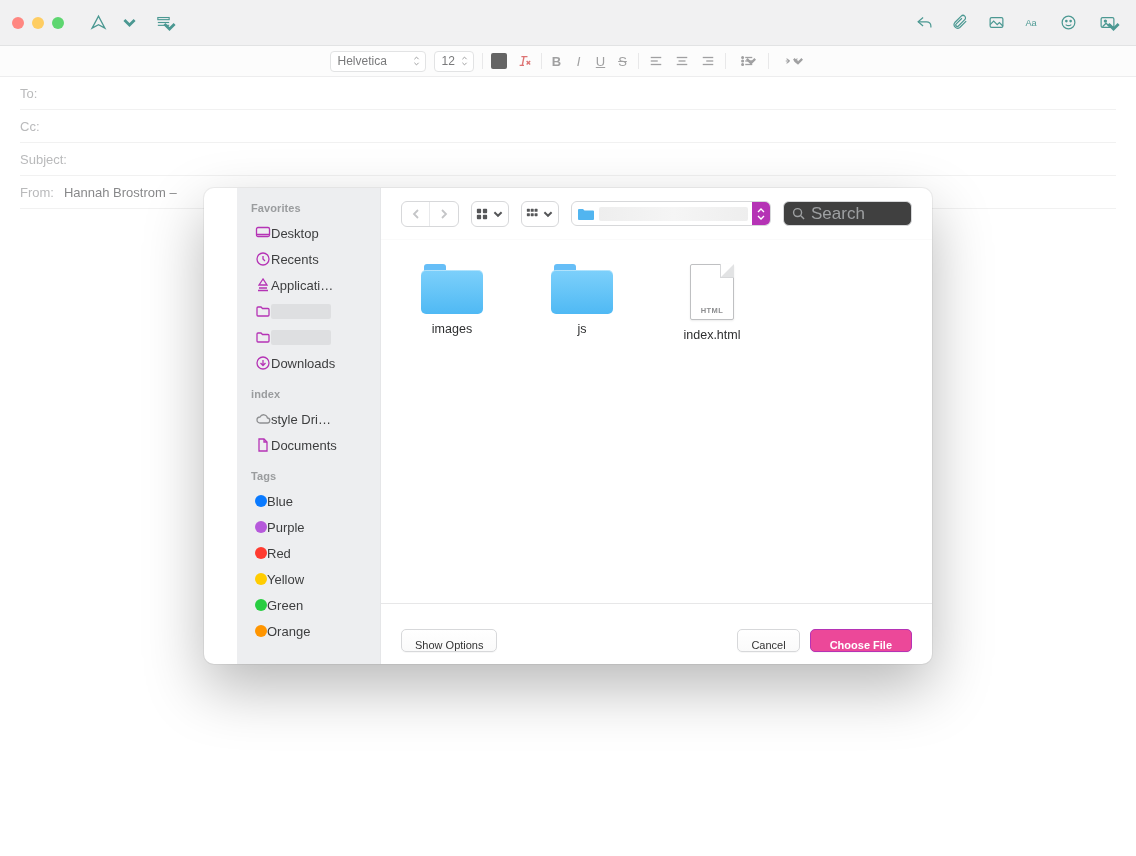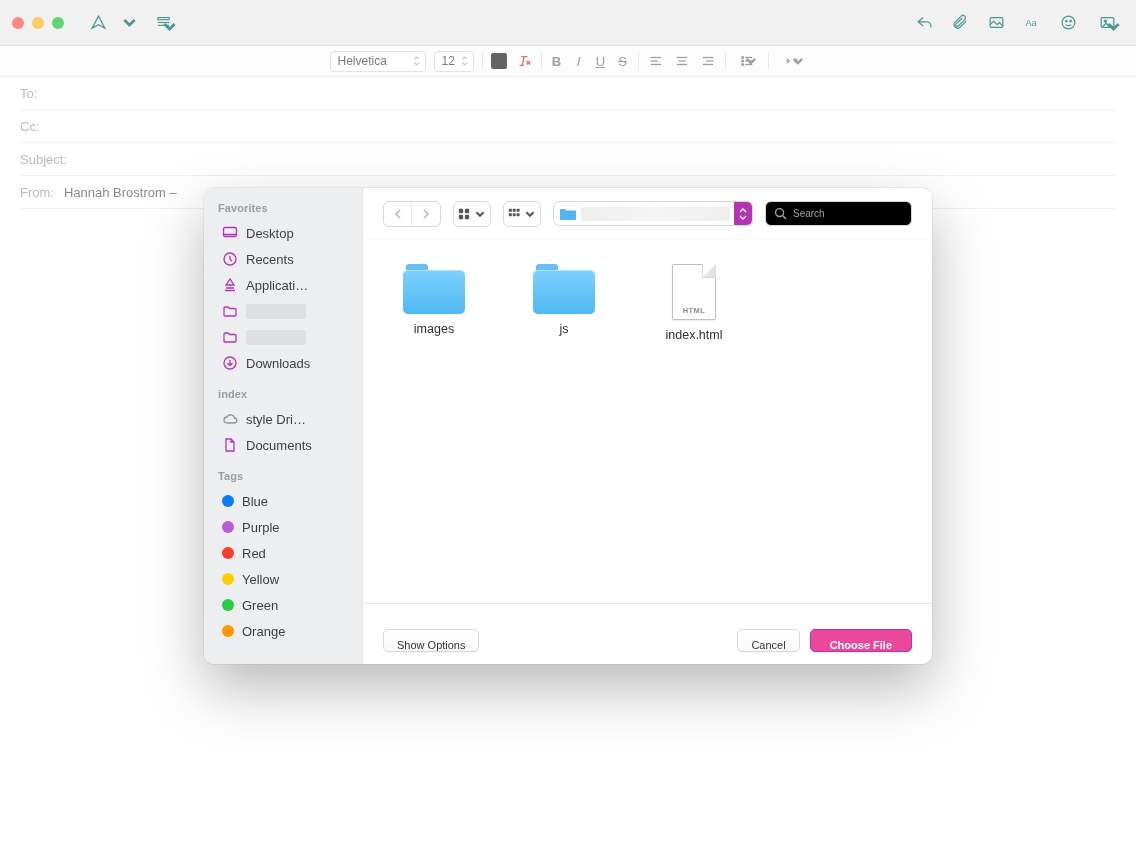--- a/index.html
+++ b/index.html
@@ -48,26 +48,27 @@
   
   .dim { position:absolute; inset:0; background:rgba(255,255,255,0.25); }
 
   
   .sheet {
     position:absolute; left:204px; top:188px; width:728px; height:476px;
     background:#fff; border-radius:10px; box-shadow:0 24px 60px rgba(0,0,0,0.28), 0 0 0 1px rgba(0,0,0,0.05);
     display:flex; overflow:hidden;
   }
   .sidebar {
-    width:159px; background:#edeef0; padding:14px 4px 4px 14px; overflow-y:auto; font-size:13px;
+    width:144px; background:#edeef0; padding:14px 4px 4px 14px; overflow-y:auto; font-size:13px;
     border-right:1px solid rgba(0,0,0,0.03);
+    margin-left:33px;
   }
   .sb-sect { margin-bottom:12px; }
   .sb-sect-hd { font-size:11px; font-weight:700; color:#9a9c9e; letter-spacing:0.1px; margin-bottom:6px; }
-  .sb-item { display:flex; align-items:center; gap:8px; height:26px; color:#3d3e3f; cursor:default; border-radius:5px; padding:0 4px; white-space:nowrap; overflow:hidden; text-overflow:ellipsis; }
+  .sb-item { display:flex; align-items:center; height:26px; color:#3d3e3f; cursor:default; border-radius:5px; padding:0 4px; white-space:nowrap; overflow:hidden; text-overflow:ellipsis; }
   .sb-item.redacted span.lbl { display:inline-block; width:60px; height:15px; background:#dedfe1; border-radius:2px; }
   .sb-ico { width:16px; height:16px; color:#b533b5; flex:none; }
   .sb-ico svg { width:16px; height:16px; display:block; }
   .tag-dot { width:12px; height:12px; border-radius:50%; flex:none; }
   .tag-dot.blue{background:#0a7aff;} .tag-dot.purple{background:#b659db;} .tag-dot.red{background:#ff3b30;}
   .tag-dot.yellow{background:#ffcc00;} .tag-dot.green{background:#28cd41;} .tag-dot.orange{background:#ff9500;}
 
   .main { flex:1; display:flex; flex-direction:column; }
   .sheet-tb {
     height:52px; display:flex; align-items:center; gap:12px; padding:0 20px;
@@ -81,22 +82,22 @@
   .seg.view .seg-btn { width:36px; }
   .path-pop {
     flex:0 0 auto; width:200px; height:25px; border:1px solid #d7d8da; border-radius:6px;
     display:flex; align-items:center; background:#fff; position:relative;
   }
   .path-pop .folder-ic { width:18px; height:14px; margin:0 4px 0 5px; }
   .path-pop .cap { position:absolute; right:0; top:0; bottom:0; width:18px; background:#b533b5; border-radius:0 5px 5px 0; display:flex; align-items:center; justify-content:center; }
   .path-pop .cap svg { width:8px; height:12px; fill:#fff; }
   .path-pop .blurline { flex:1; height:14px; background:linear-gradient(90deg,#eee,#f5f5f5,#eee); border-radius:2px; margin-right:22px; }
   .search {
-    flex:1; height:25px; border:1px solid #d7d8da; border-radius:6px; background:#000000;
-    display:flex; align-items:center; padding:0 8px; gap:6px; color:#9ea0a2; font-size:10px;
+    flex:1; height:25px; border:1px solid #d7d8da; border-radius:6px; background:#404040;
+    display:flex; align-items:center; padding:0 8px; gap:6px; color:#9ea0a2; font-size:17px;
   }
   .search svg { width:13px; height:13px; }
 
   .file-area { flex:1; padding:24px 20px; display:flex; gap:28px; align-items:flex-start; border-bottom:1px solid #e7e7e8; }
   .file-item { width:102px; display:flex; flex-direction:column; align-items:center; gap:8px; font-size:12.5px; color:#2e2f30; }
   .folder-icon { width:62px; height:50px; position:relative; }
   .folder-icon .tab { position:absolute; left:3px; top:0; width:22px; height:10px; background:#66bef7; border-radius:3px 3px 0 0; }
   .folder-icon .body { position:absolute; left:0; top:6px; right:0; bottom:0; background:linear-gradient(180deg,#7dd0fb,#4fb9f4); border-radius:5px; box-shadow:inset 0 1px 0 rgba(255,255,255,0.4); }
   .doc-icon { width:44px; height:56px; background:#fff; border:1px solid #bfc0c2; border-radius:2px; position:relative; box-shadow:0 1px 2px rgba(0,0,0,0.08); }
   .doc-icon .fold { position:absolute; right:-1px; top:-1px; width:14px; height:14px; background:linear-gradient(135deg,#fff 49%, #e2e3e4 51%); border-left:1px solid #d7d8da; border-bottom:1px solid #d7d8da; }

